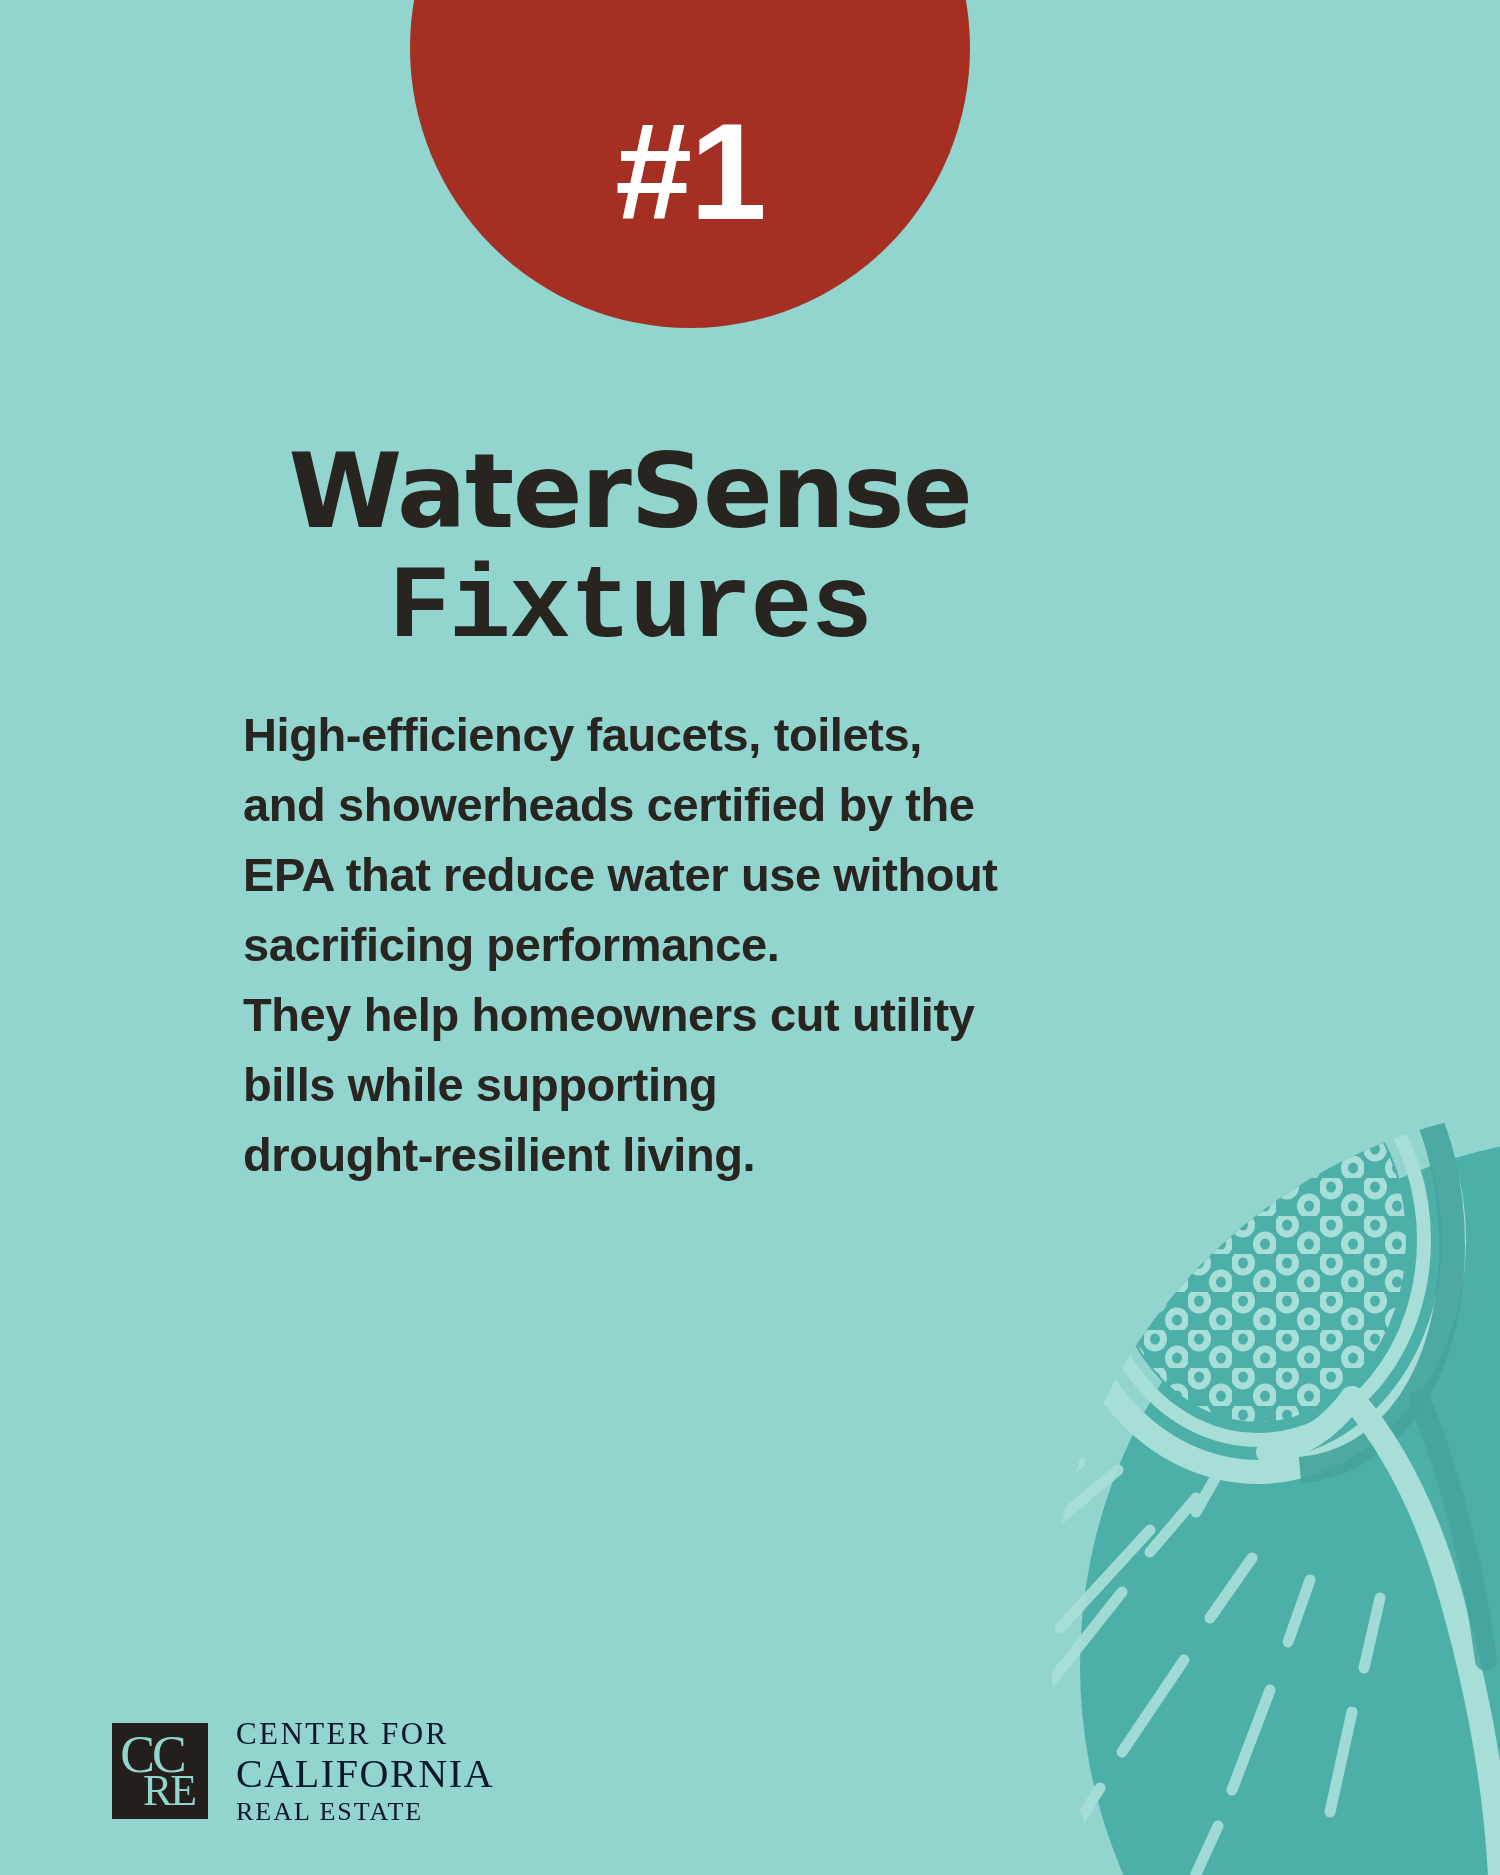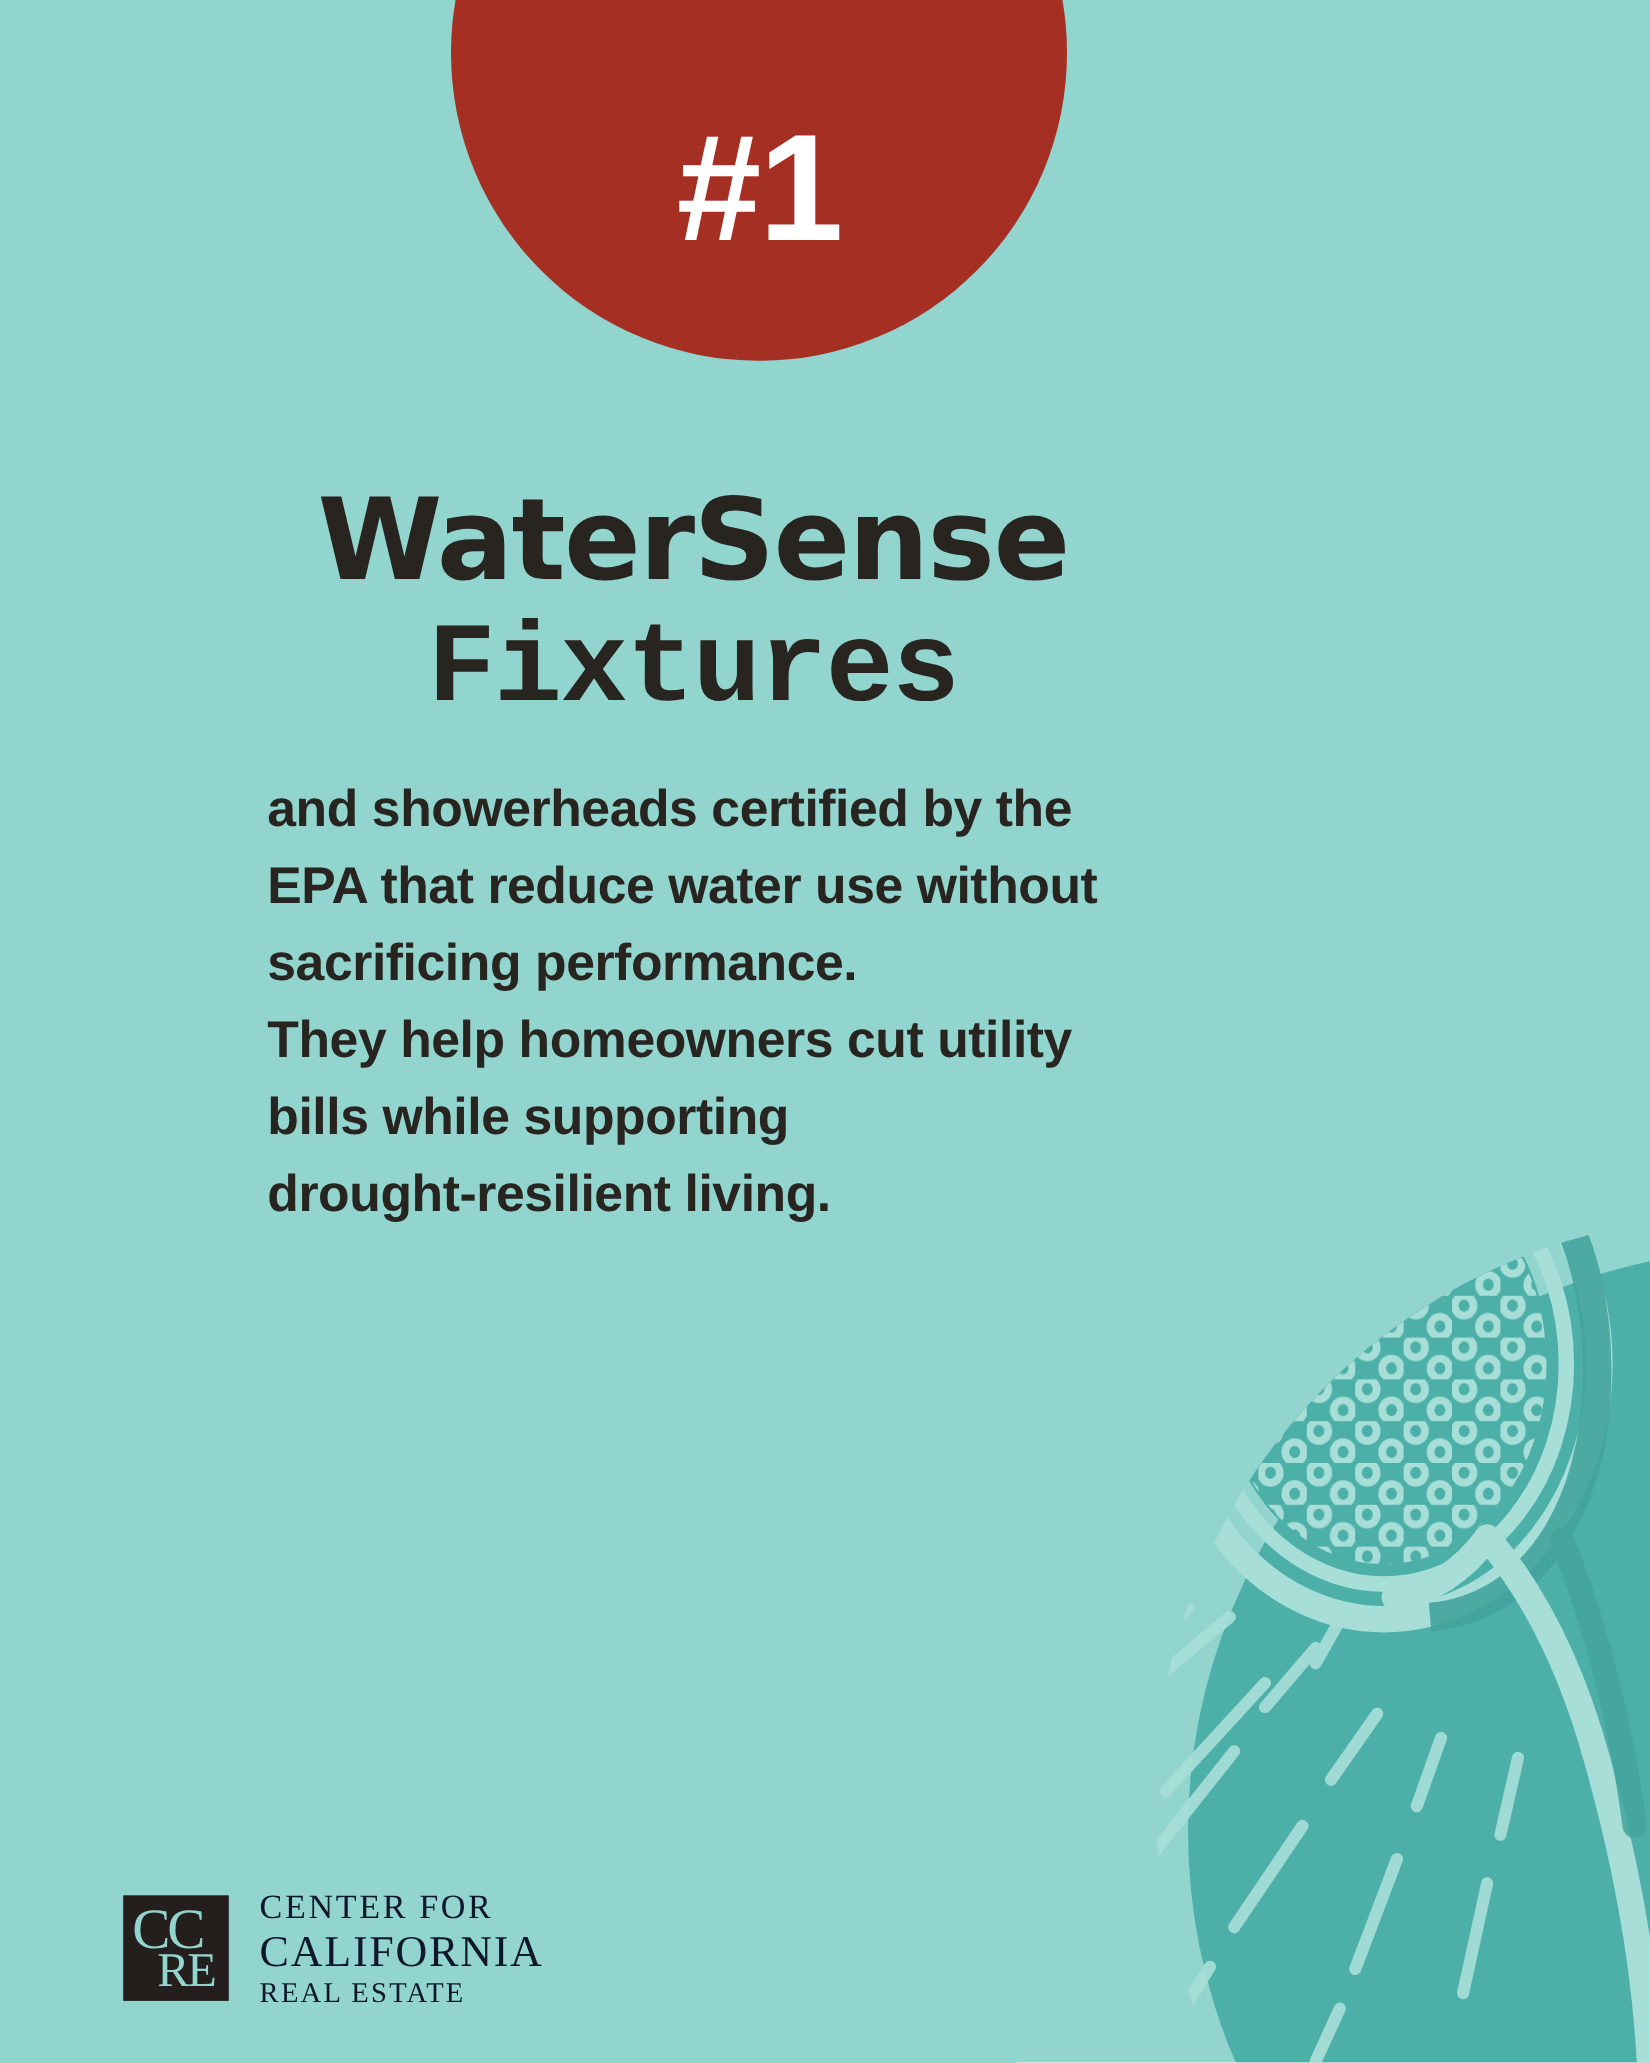--- a/index.html
+++ b/index.html
@@ -225,20 +225,21 @@
   <div class="badge">
     <span class="badge-label">#1</span>
   </div>
 
   <h1 class="headline">
     <span class="l1">WaterSense</span>
     <span class="l2">Fixtures</span>
   </h1>
 
   <div class="body-copy">
+    <p>High-efficiency faucets, toilets,</p>
     <p>and showerheads certified by the</p>
     <p>EPA that reduce water use without</p>
     <p>sacrificing performance.</p>
     <p>They help homeowners cut utility</p>
     <p>bills while supporting</p>
     <p>drought-resilient living.</p>
   </div>
 
   <div class="logo">
     <div class="logo-mark">

